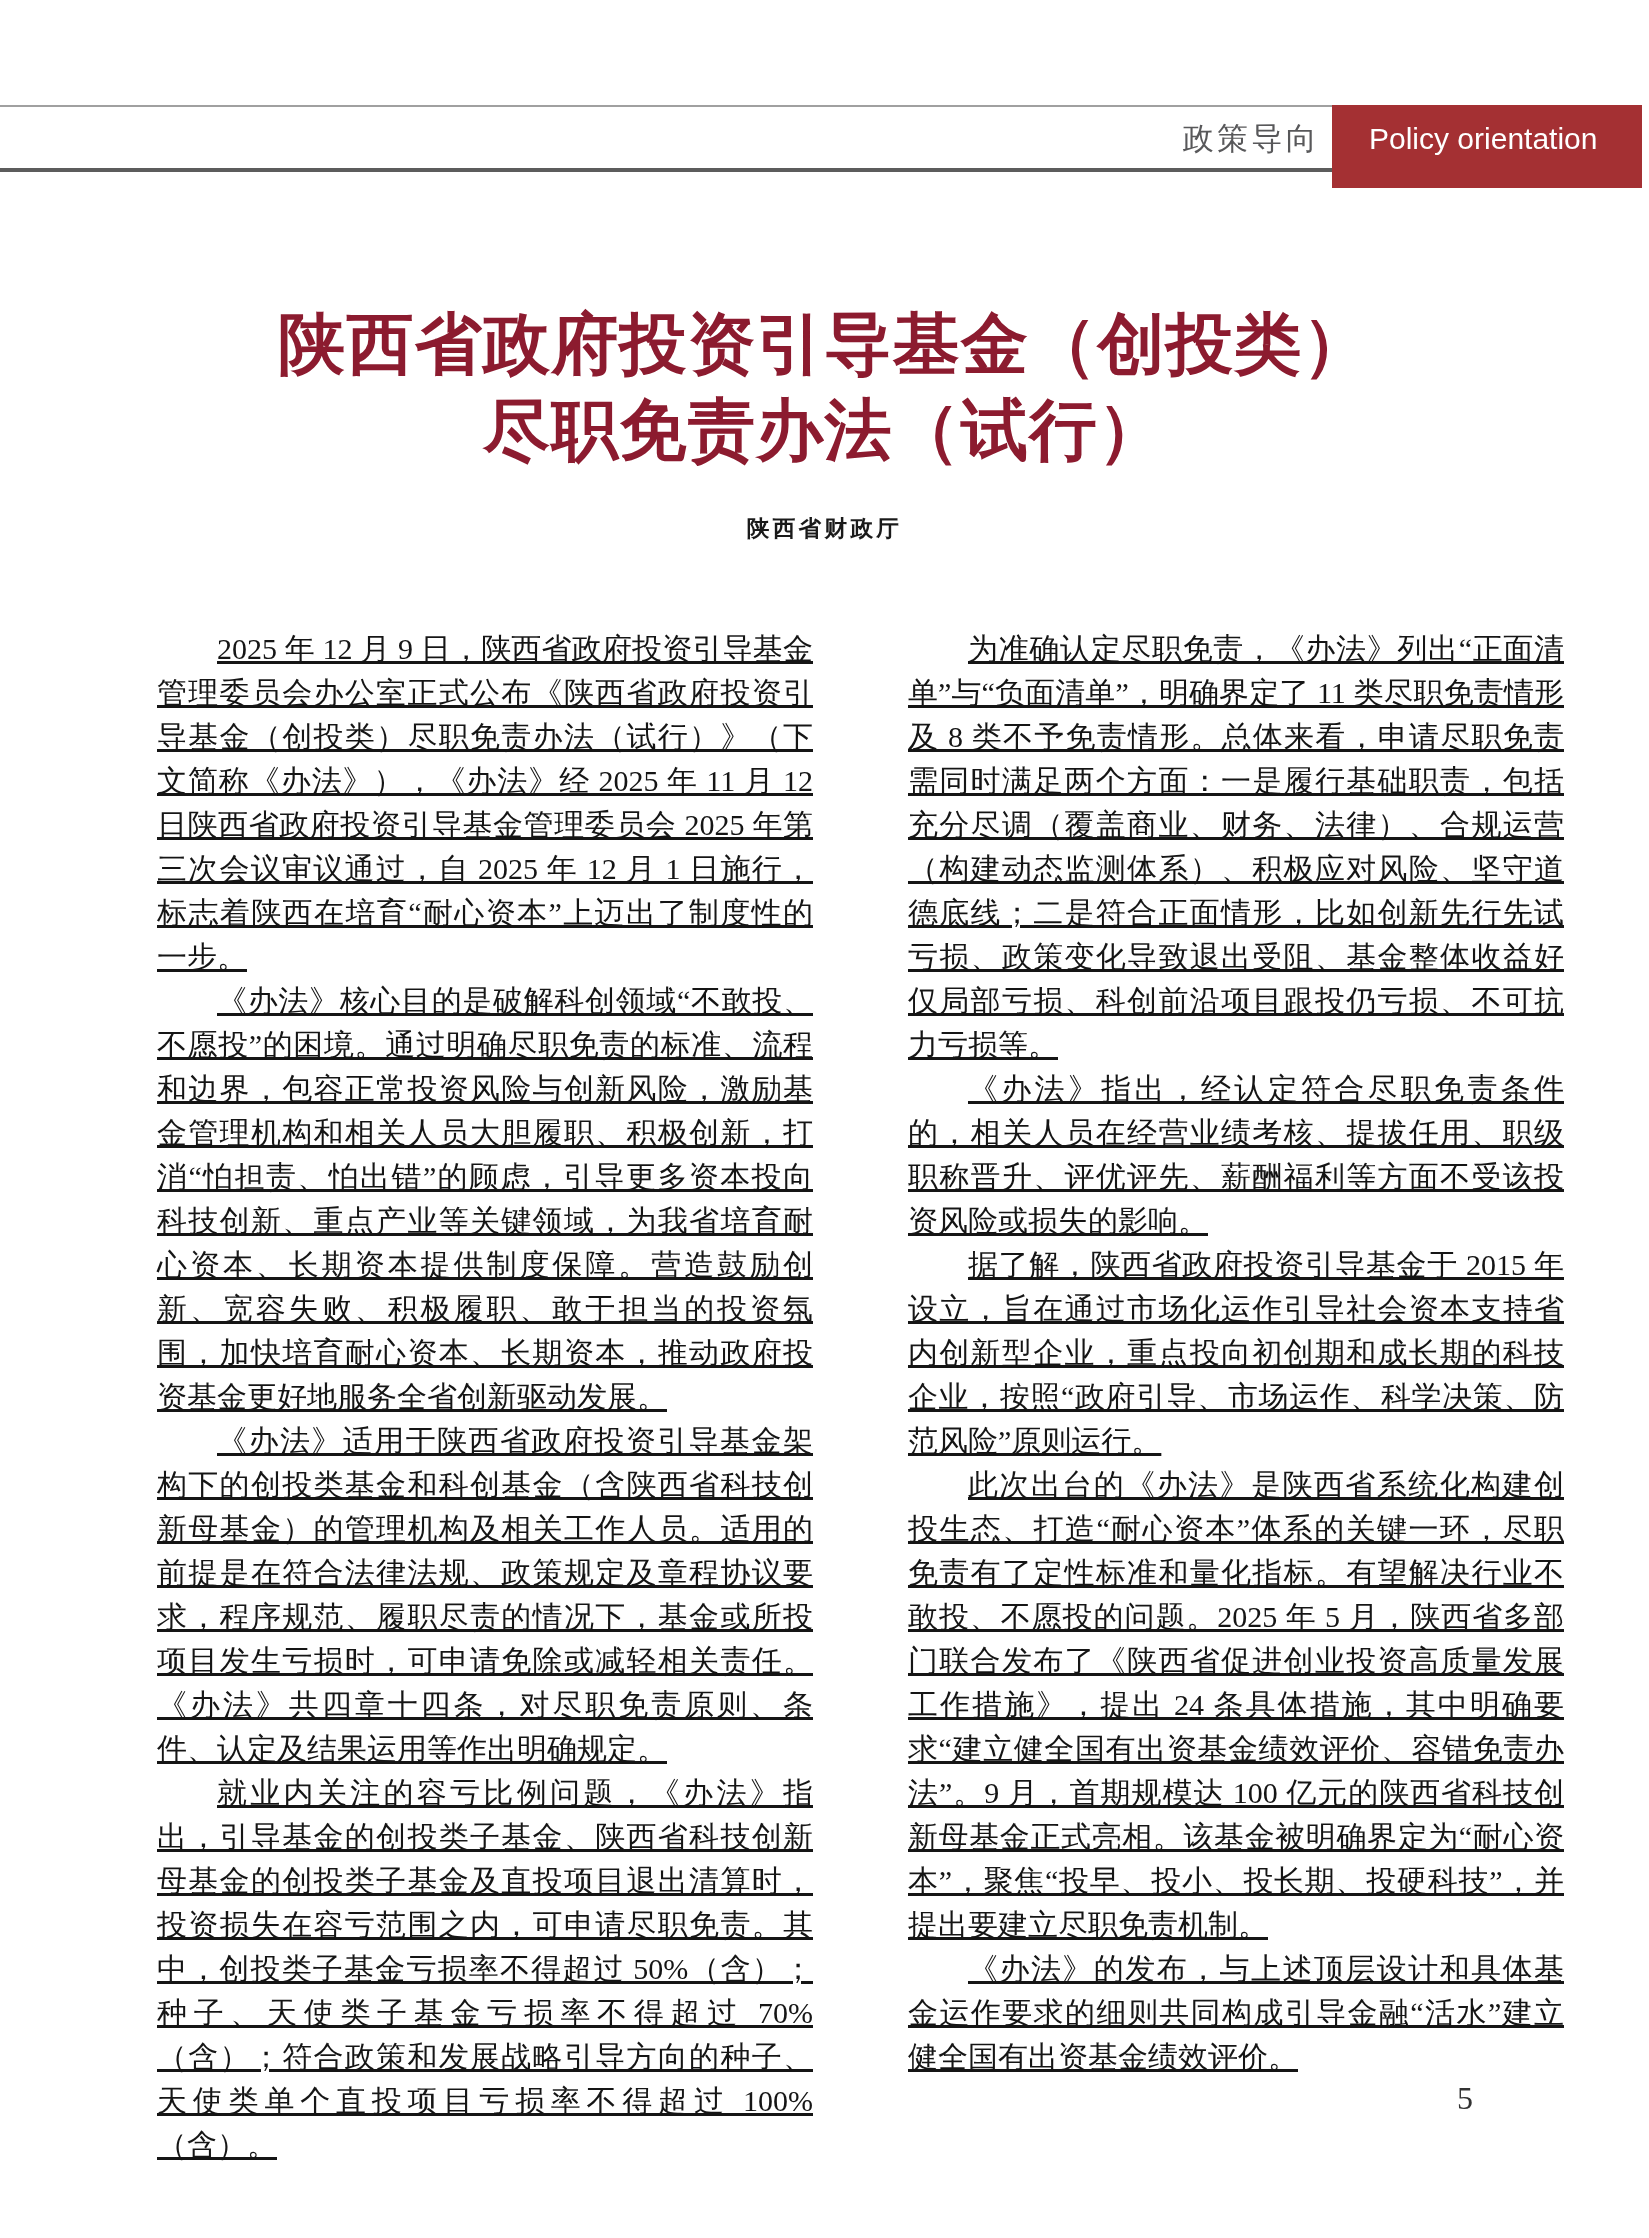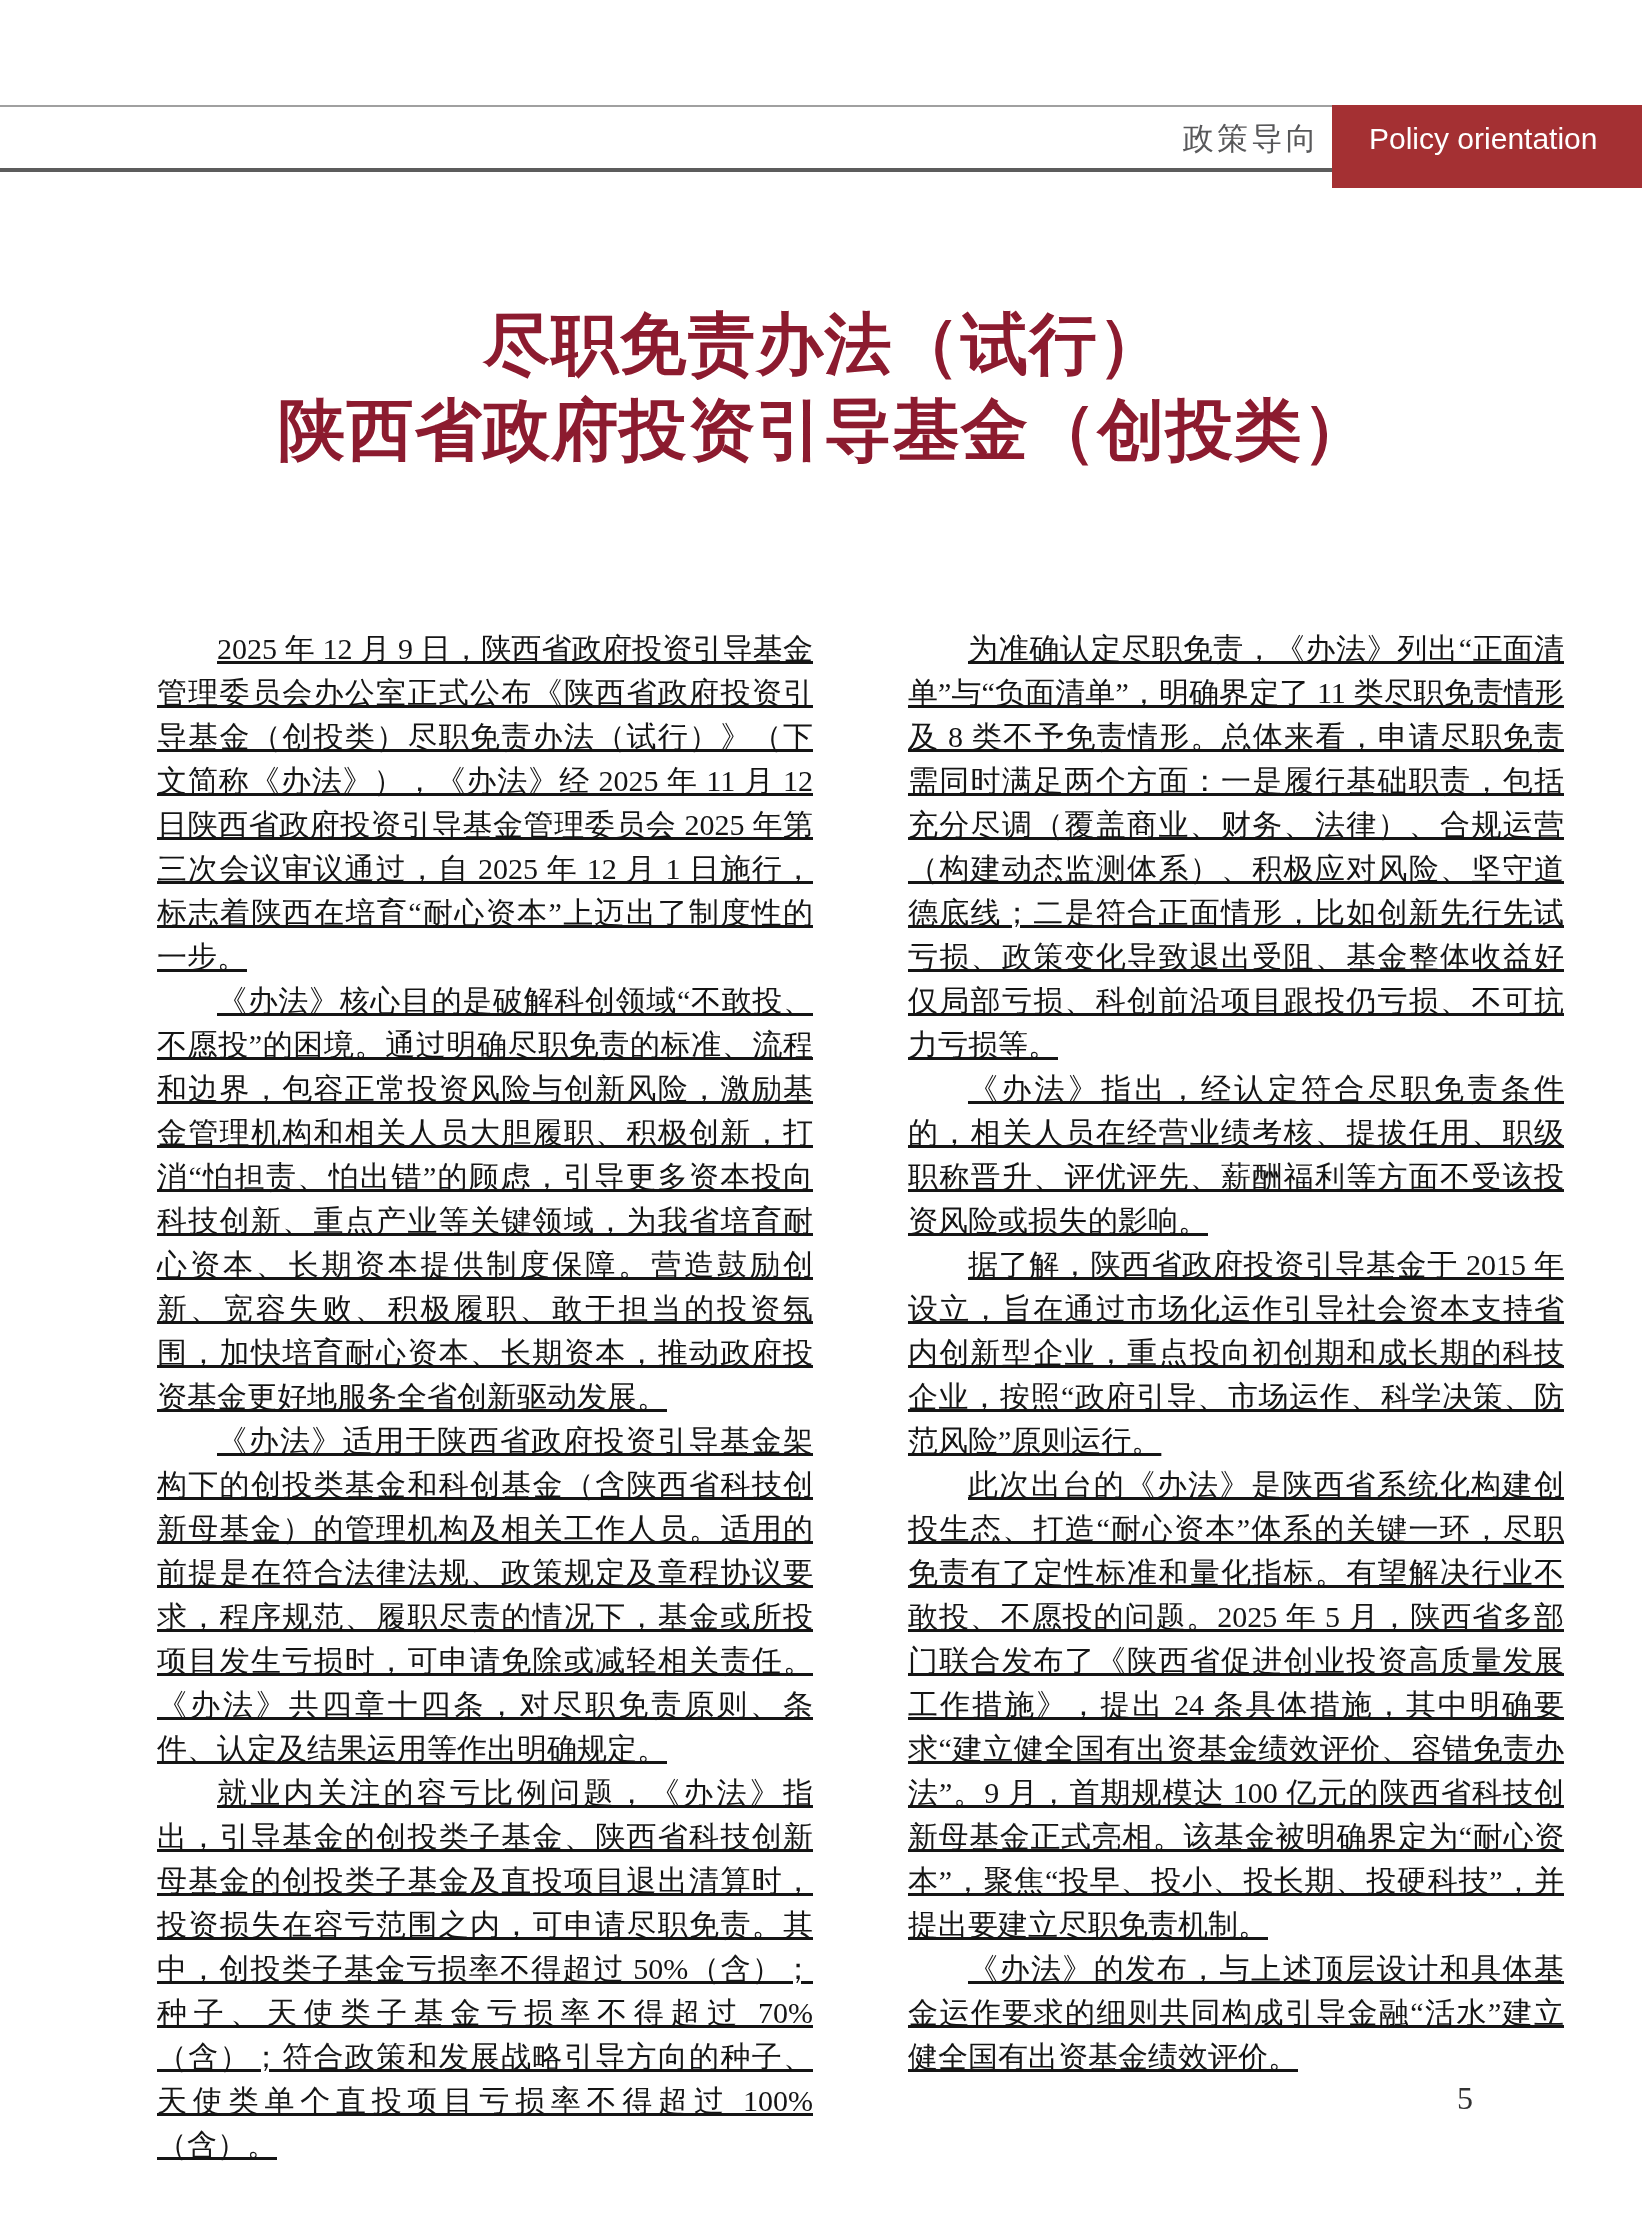--- a/index.html
+++ b/index.html
@@ -104,24 +104,25 @@
 <body>
 
 <div class="page">
 
   <div class="rule-thin"></div>
   <div class="rule-thick"></div>
   <div class="section-label">政策导向</div>
   <div class="section-tab">Policy orientation</div>
 
   <div class="article-title">
+    <div>陕西省政府投资引导基金（创投类）</div>
     <div>尽职免责办法（试行）</div>
-    <div>陕西省政府投资引导基金（创投类）</div>
   </div>
 
+  <div class="byline">陕西省财政厅</div>
 
   <div class="column column-left">
       <p class="para">2025 年 12 月 9 日，陕西省政府投资引导基金管理委员会办公室正式公布《陕西省政府投资引导基金（创投类）尽职免责办法（试行）》（下文简称《办法》），《办法》经 2025 年 11 月 12 日陕西省政府投资引导基金管理委员会 2025 年第三次会议审议通过，自 2025 年 12 月 1 日施行，标志着陕西在培育“耐心资本”上迈出了制度性的一步。</p>
       <p class="para">《办法》核心目的是破解科创领域“不敢投、不愿投”的困境。通过明确尽职免责的标准、流程和边界，包容正常投资风险与创新风险，激励基金管理机构和相关人员大胆履职、积极创新，打消“怕担责、怕出错”的顾虑，引导更多资本投向科技创新、重点产业等关键领域，为我省培育耐心资本、长期资本提供制度保障。营造鼓励创新、宽容失败、积极履职、敢于担当的投资氛围，加快培育耐心资本、长期资本，推动政府投资基金更好地服务全省创新驱动发展。</p>
       <p class="para">《办法》适用于陕西省政府投资引导基金架构下的创投类基金和科创基金（含陕西省科技创新母基金）的管理机构及相关工作人员。适用的前提是在符合法律法规、政策规定及章程协议要求，程序规范、履职尽责的情况下，基金或所投项目发生亏损时，可申请免除或减轻相关责任。《办法》共四章十四条，对尽职免责原则、条件、认定及结果运用等作出明确规定。</p>
       <p class="para">就业内关注的容亏比例问题，《办法》指出，引导基金的创投类子基金、陕西省科技创新母基金的创投类子基金及直投项目退出清算时，投资损失在容亏范围之内，可申请尽职免责。其中，创投类子基金亏损率不得超过 50%（含）；种子、天使类子基金亏损率不得超过 70%（含）；符合政策和发展战略引导方向的种子、天使类单个直投项目亏损率不得超过 100%（含）。</p>
     </div>
 
   <div class="column column-right">
       <p class="para">为准确认定尽职免责，《办法》列出“正面清单”与“负面清单”，明确界定了 11 类尽职免责情形及 8 类不予免责情形。总体来看，申请尽职免责需同时满足两个方面：一是履行基础职责，包括充分尽调（覆盖商业、财务、法律）、合规运营（构建动态监测体系）、积极应对风险、坚守道德底线；二是符合正面情形，比如创新先行先试亏损、政策变化导致退出受阻、基金整体收益好仅局部亏损、科创前沿项目跟投仍亏损、不可抗力亏损等。</p>

